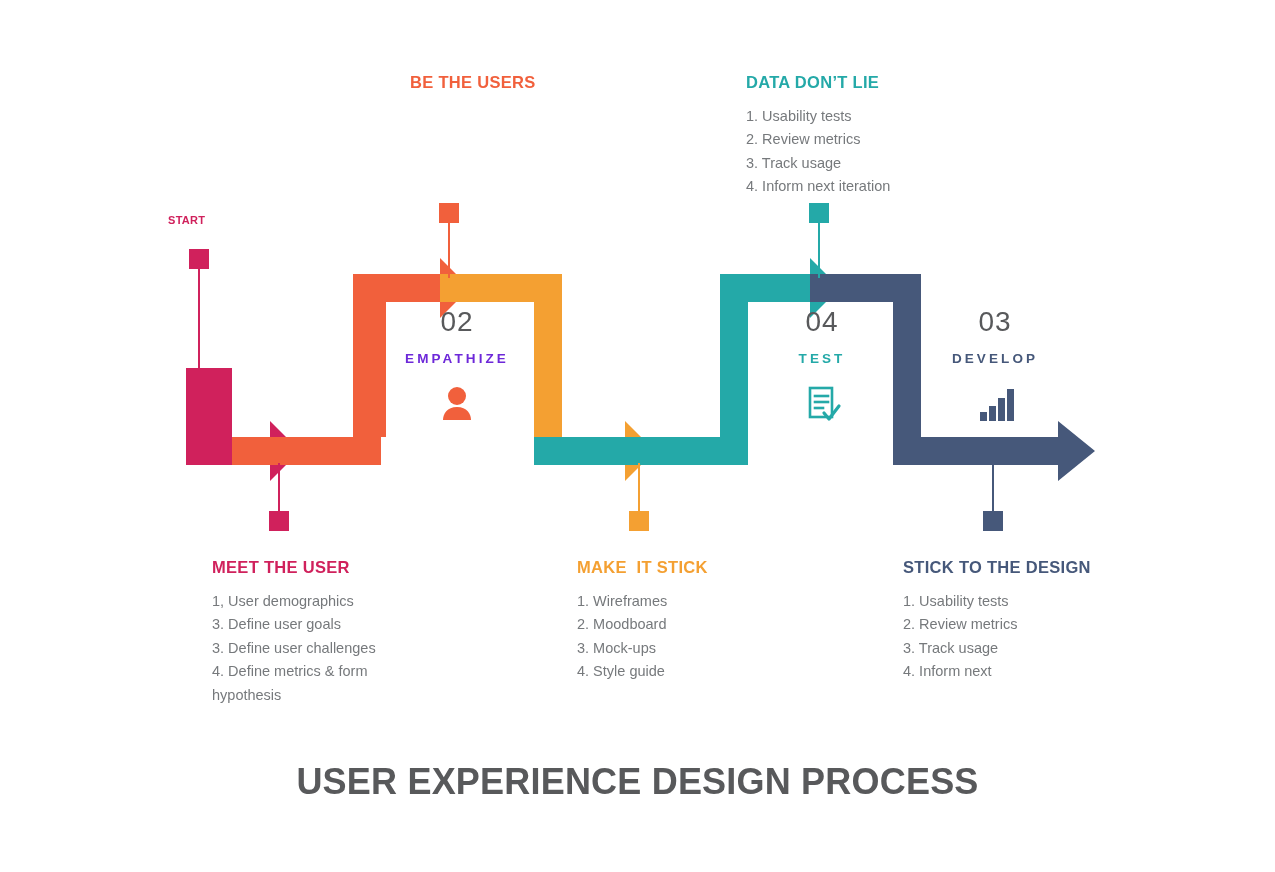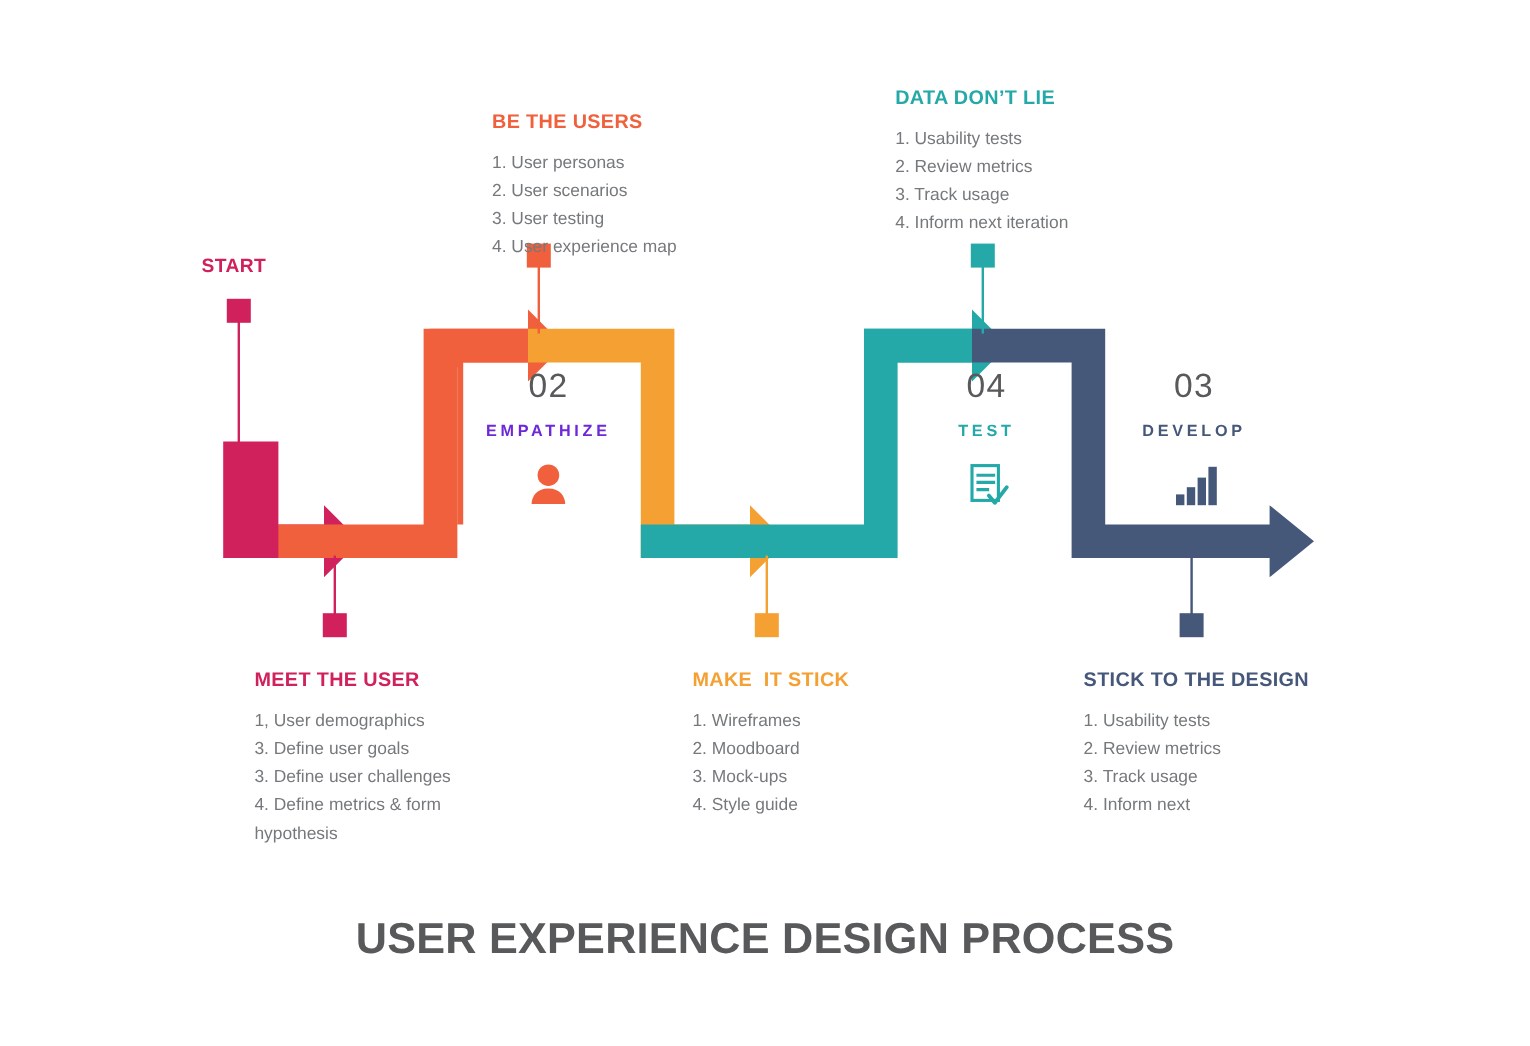--- a/index.html
+++ b/index.html
@@ -25,21 +25,21 @@
     font-size: 14.5px;
     color: #76797c;
     line-height: 23.4px;
     white-space: pre-wrap;
   }
   .callout-list.wide li { max-width: 180px; }
 
   
   .start-label {
     position: absolute;
-    font-size: 16px;
+    font-size: 11px;
     font-weight: bold;
     letter-spacing: 0.3px;
   }
 
   
   .stem { position: absolute; width: 2px; }
   .marker { position: absolute; width: 20px; height: 20px; }
 
   
   .step-cell { position: absolute; text-align: center; }
@@ -111,28 +111,22 @@
   <div class="marker" style="left:269px; top:511px; background:#D0215C;"></div>
 
   <div class="stem" style="left:638px; top:463px; height:56px; background:#F4A032;"></div>
   <div class="marker" style="left:629px; top:511px; background:#F4A032;"></div>
 
   <div class="stem" style="left:992px; top:463px; height:56px; background:#46587A;"></div>
   <div class="marker" style="left:983px; top:511px; background:#46587A;"></div>
 
   <div class="start-label" style="left:168px; top:214px; color:#D0215C;">START</div>
 
-  <div class="callout" style="left:410px; top:73px;margin-top:20px;">
+  <div class="callout" style="left:410px; top:73px;">
     <div class="callout-title" style="color:#F1603C;">BE THE USERS</div>
-    <ul class="callout-list">
-      <li>1. User personas</li>
-      <li>2. User scenarios</li>
-      <li>3. User testing</li>
-      <li>4. User experience map</li>
-    </ul>
   </div>
 
   <div class="callout" style="left:746px; top:73px;">
     <div class="callout-title" style="color:#24A9A8;">DATA DON’T LIE</div>
     <ul class="callout-list">
       <li>1. Usability tests</li>
       <li>2. Review metrics</li>
       <li>3. Track usage</li>
       <li>4. Inform next iteration</li>
     </ul>

